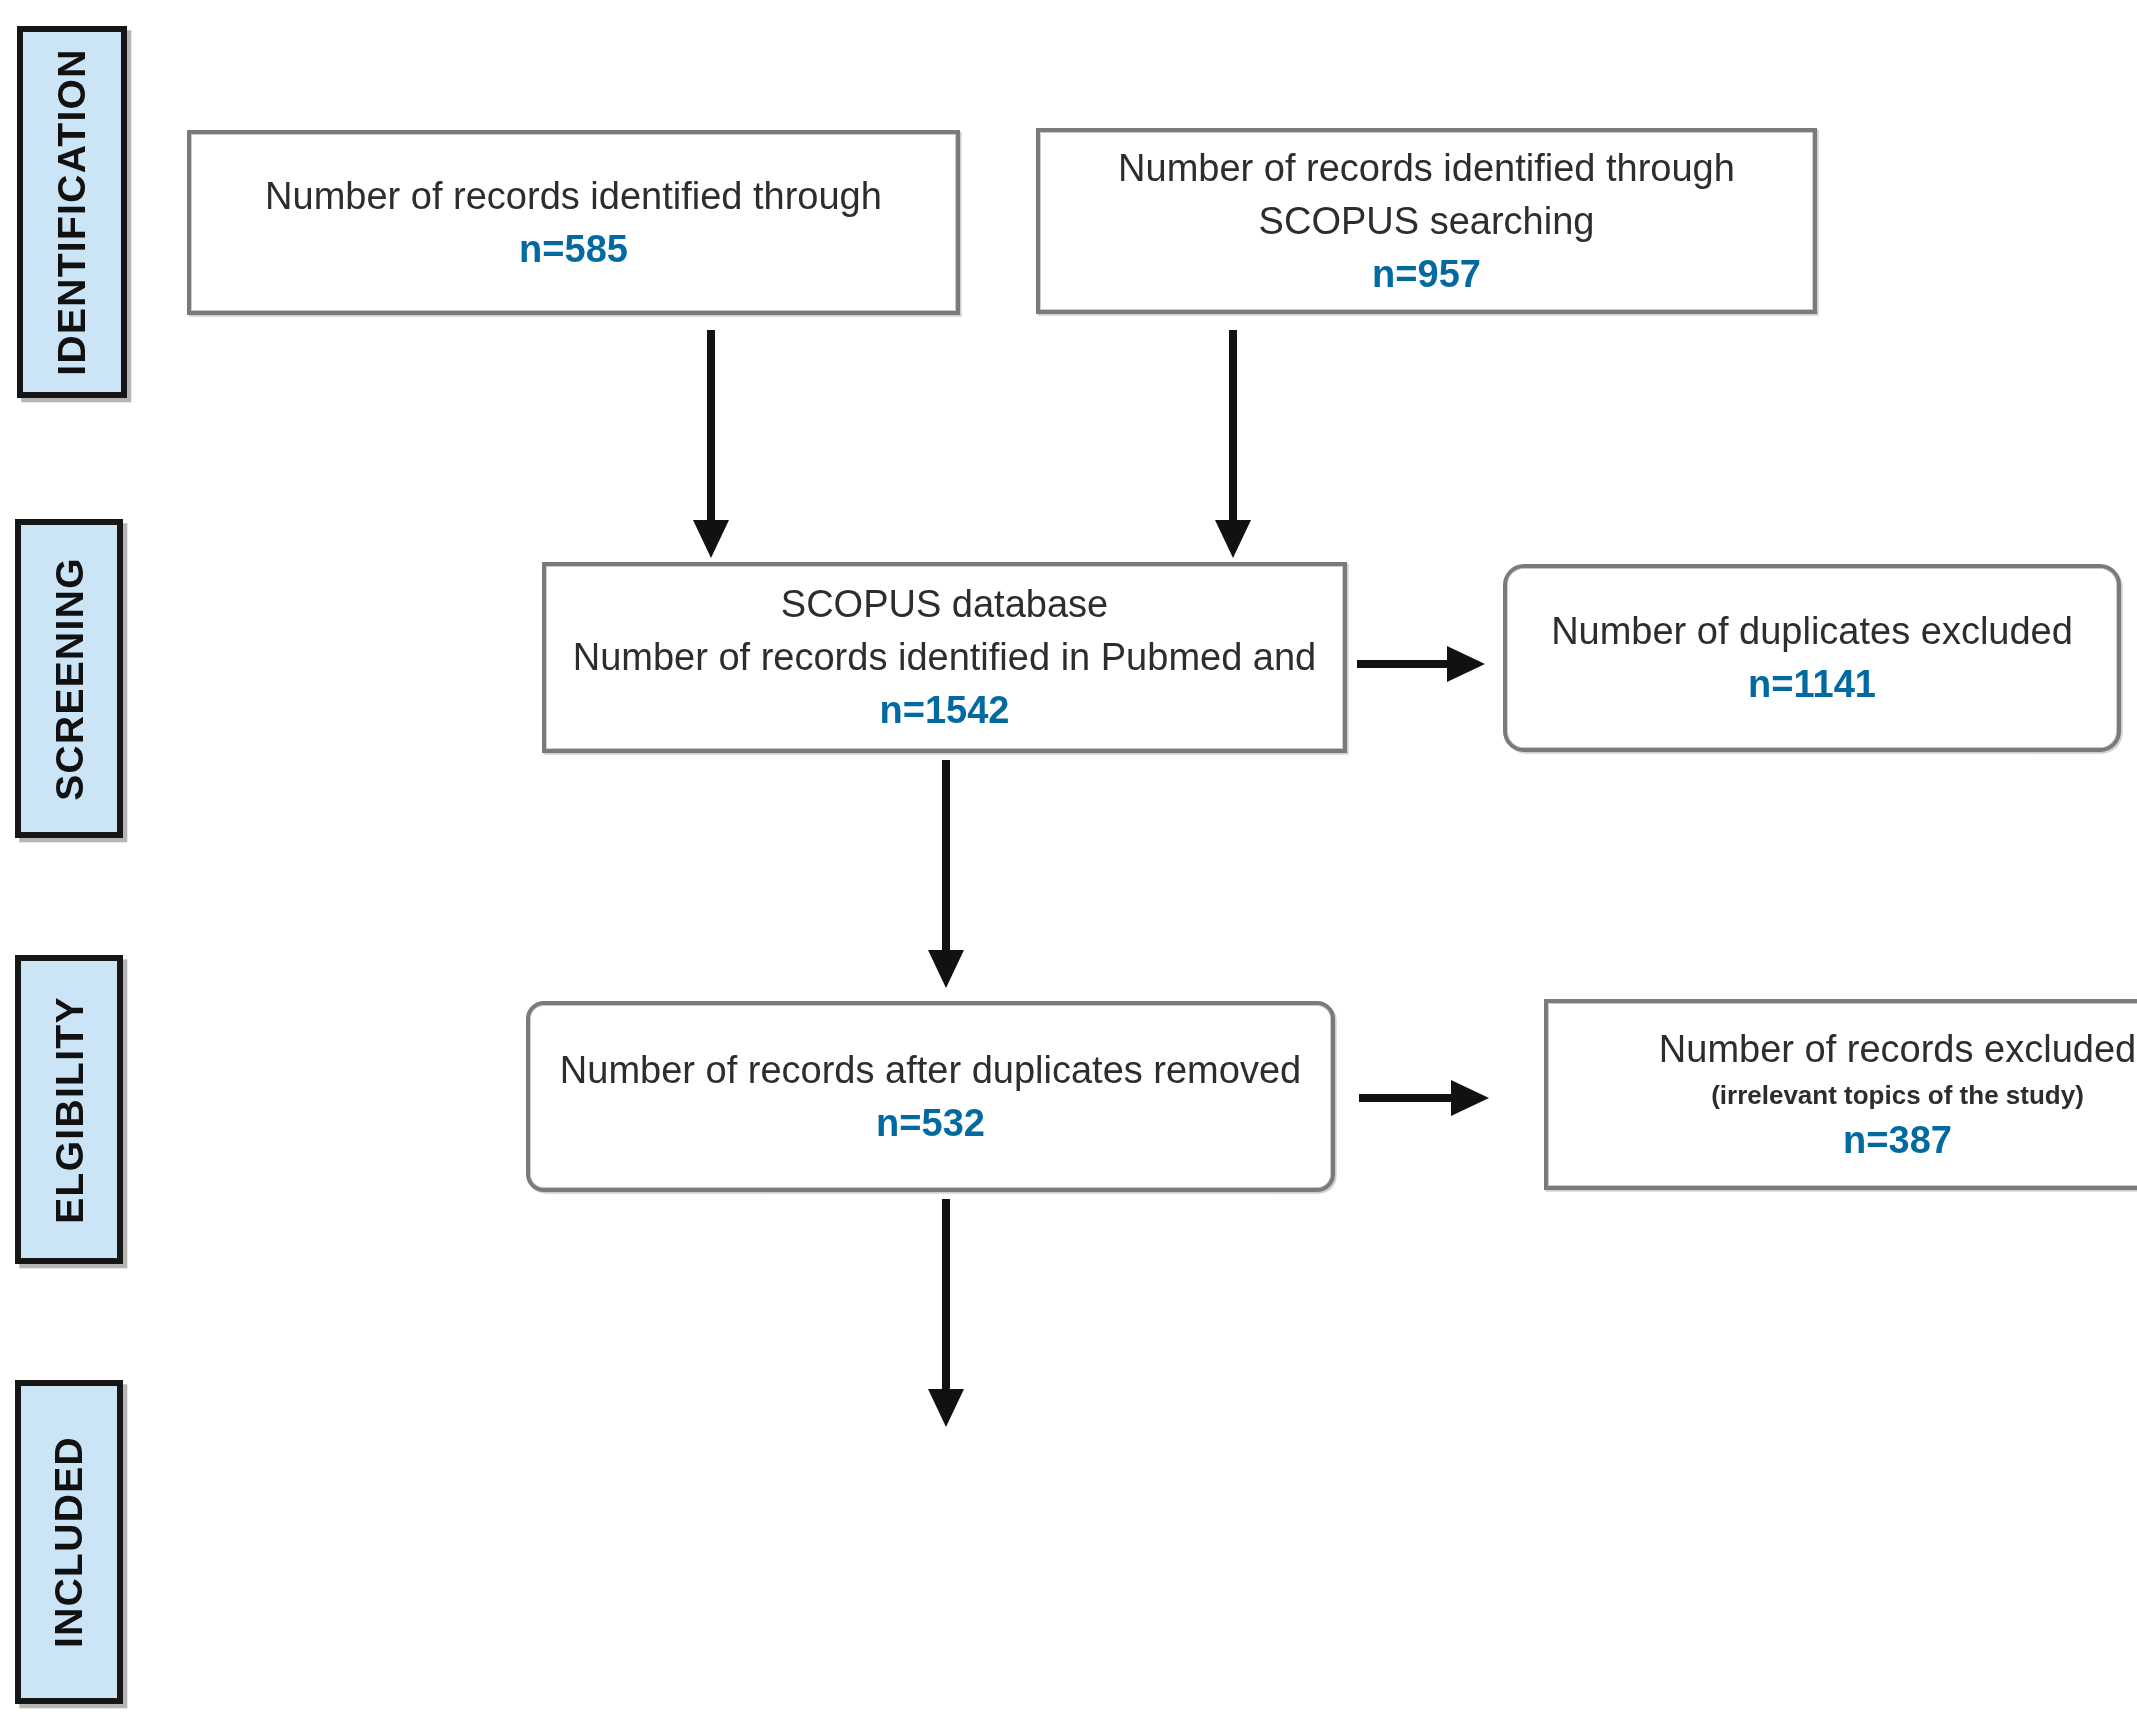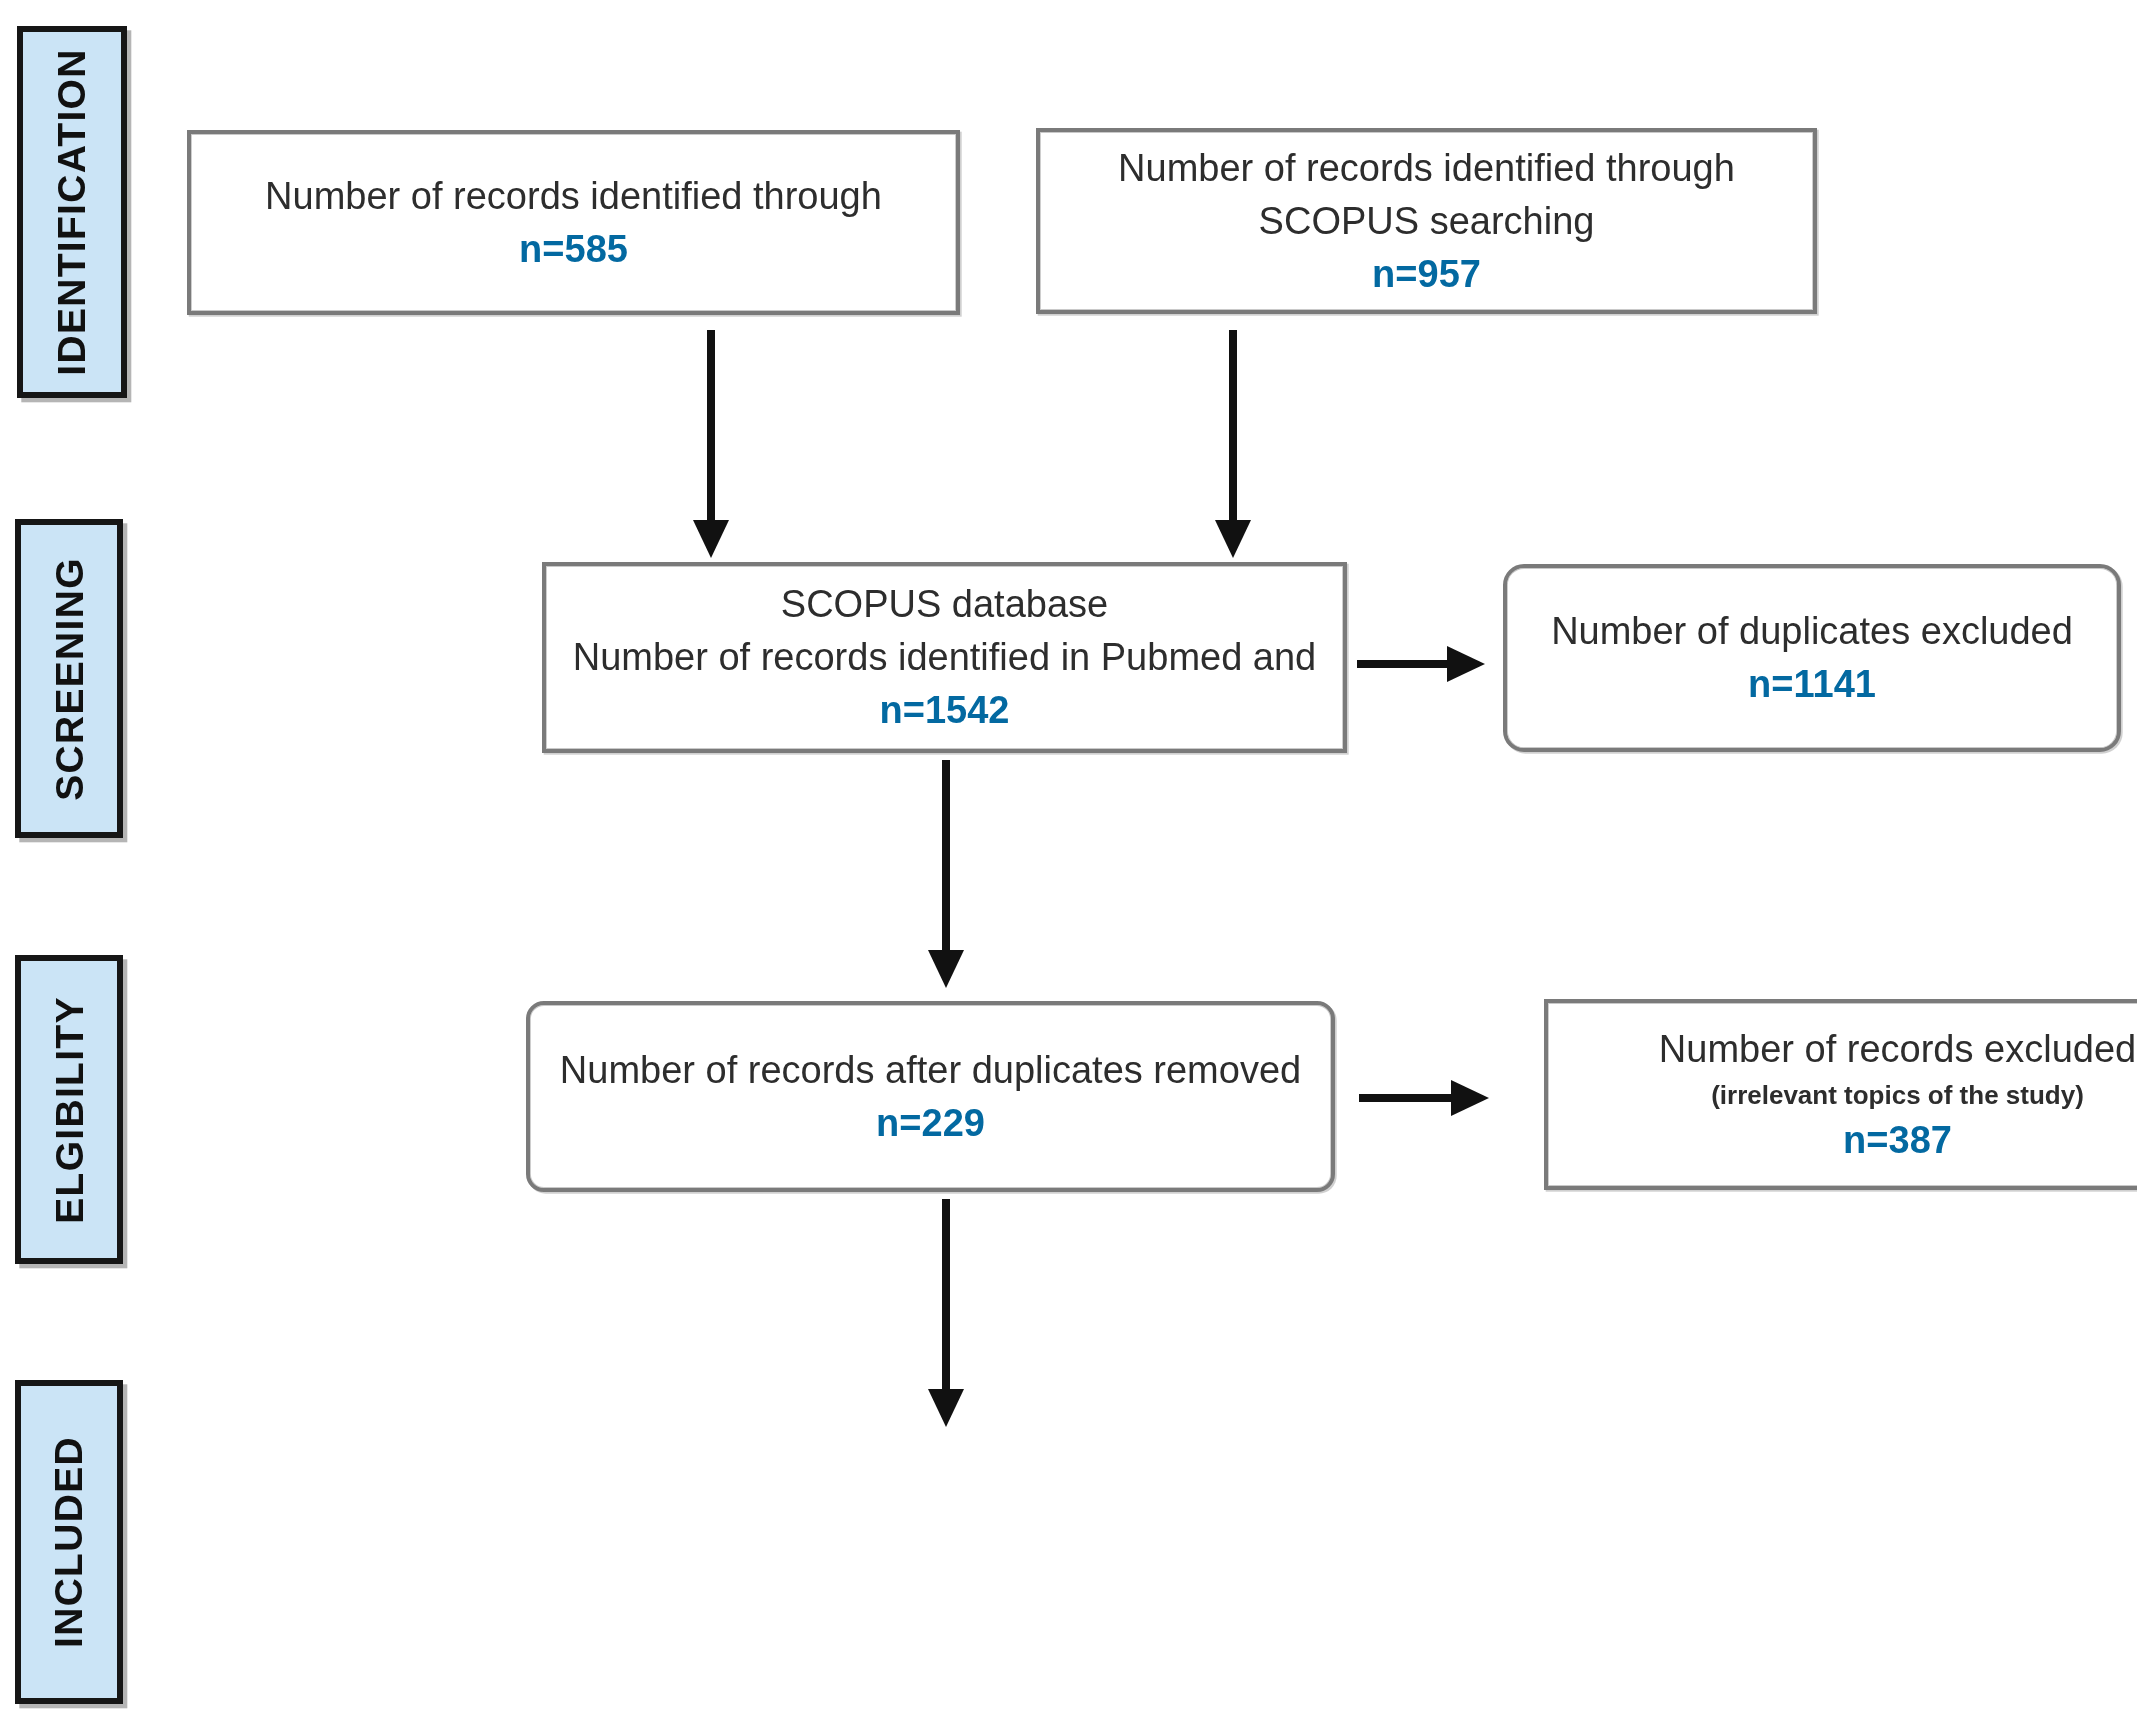--- a/index.html
+++ b/index.html
@@ -142,21 +142,21 @@
     <div class="count">n=1542</div>
   </div>
 
   <div class="flow-box" id="box-duplicates">
     <div>Number of duplicates excluded</div>
     <div class="count">n=1141</div>
   </div>
 
   <div class="flow-box" id="box-afterdup">
     <div>Number of records after duplicates removed</div>
-    <div class="count">n=229</div>
+    <div class="count">n=532</div>
   </div>
 
   <div class="flow-box" id="box-excluded">
     <div>Number of records excluded</div>
     <div class="small-note">(irrelevant topics of the study)</div>
     <div class="count">n=387</div>
   </div>
 
 
   <div class="arrow arrow-v" id="arrow-pubmed-down">

